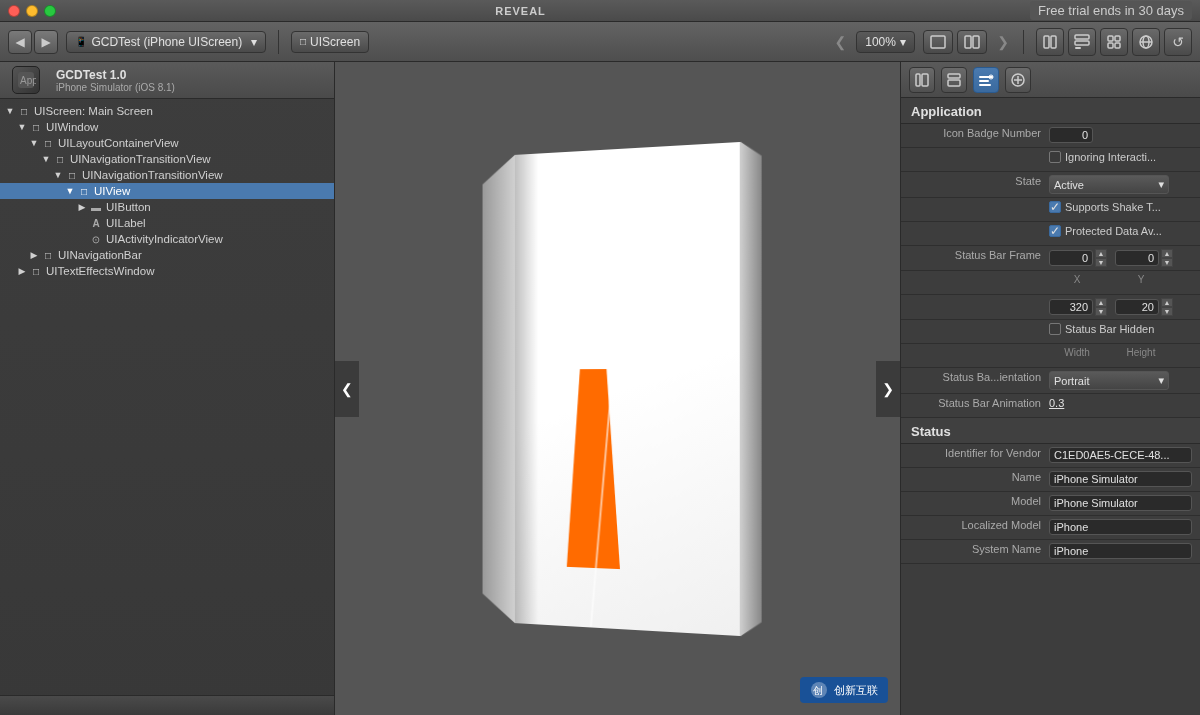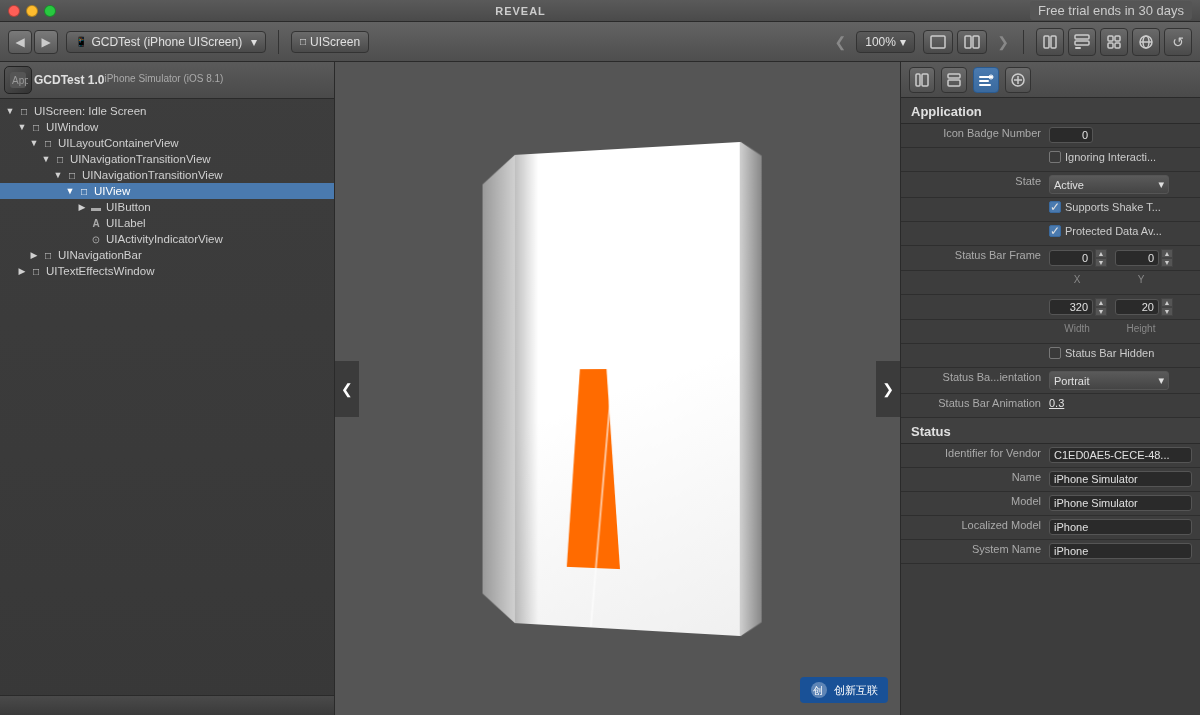--- a/index.html
+++ b/index.html
@@ -154,37 +154,37 @@
     
     .sidebar {
       width: 335px;
       background: linear-gradient(to bottom, #3d3d3d, #383838);
       border-right: 1px solid #2a2a2a;
       display: flex;
       flex-direction: column;
       overflow: hidden;
     }
     .sidebar-header {
-      padding: 4px 4px;
+      padding: 4px 12px;
       background: linear-gradient(to bottom, #5a5a5a, #4a4a4a);
       border-bottom: 1px solid #2a2a2a;
       display: flex;
       align-items: center;
-      gap: 2px;
+      gap: 16px;
     }
     .app-icon {
       width: 28px; height: 28px;
       background: linear-gradient(135deg, #555, #333);
       border-radius: 5px;
       border: 1px solid #222;
       display: flex; align-items: center; justify-content: center;
       font-size: 10px;
       color: #aaa;
     }
-    .sidebar-header-info { display: flex; flex-direction: row; }
+    .sidebar-header-info { display: flex; flex-direction: column; }
     .sidebar-app-name { font-size: 12px; font-weight: 700; color: #e0e0e0; }
     .sidebar-app-sub { font-size: 10px; color: #aaa; }
 
     .sidebar-tree {
       flex: 1;
       overflow-y: auto;
       padding: 4px 0;
     }
     .tree-item {
       display: flex;
@@ -503,21 +503,21 @@
         <span class="sidebar-app-name">GCDTest 1.0</span>
         <span class="sidebar-app-sub">iPhone Simulator (iOS 8.1)</span>
       </div>
     </div>
 
     <div class="sidebar-tree">
 
       <div class="tree-item indent-1">
         <span class="tree-toggle">▼</span>
         <span class="tree-icon">□</span>
-        <span class="tree-label">UIScreen: Idle Screen</span>
+        <span class="tree-label">UIScreen: Main Screen</span>
       </div>
 
       <div class="tree-item indent-2">
         <span class="tree-toggle">▼</span>
         <span class="tree-icon">□</span>
         <span class="tree-label">UIWindow</span>
       </div>
 
       <div class="tree-item indent-3">
         <span class="tree-toggle">▼</span>
@@ -725,31 +725,31 @@
           <div class="num-stepper">
             <div class="num-step">▲</div>
             <div class="num-step">▼</div>
           </div>
         </div>
       </div>
     </div>
 
     <div class="prop-row">
       <span class="prop-label"></span>
+      <div class="prop-checkbox">
+        <div class="checkbox-box"></div>
+        <span class="checkbox-label">Status Bar Hidden</span>
+      </div>
+    </div>
+
+    <div class="prop-row">
+      <span class="prop-label"></span>
       <div class="double-inputs">
         <span style="width:56px; text-align:center; font-size:10px; color:#888;">Width</span>
         <span style="width:56px; text-align:center; font-size:10px; color:#888;">Height</span>
-      </div>
-    </div>
-
-    <div class="prop-row">
-      <span class="prop-label"></span>
-      <div class="prop-checkbox">
-        <div class="checkbox-box"></div>
-        <span class="checkbox-label">Status Bar Hidden</span>
       </div>
     </div>
 
     <div class="prop-row">
       <span class="prop-label">Status Ba...ientation</span>
       <div class="prop-select">
         <span>Portrait</span>
         <span>▾</span>
       </div>
     </div>

